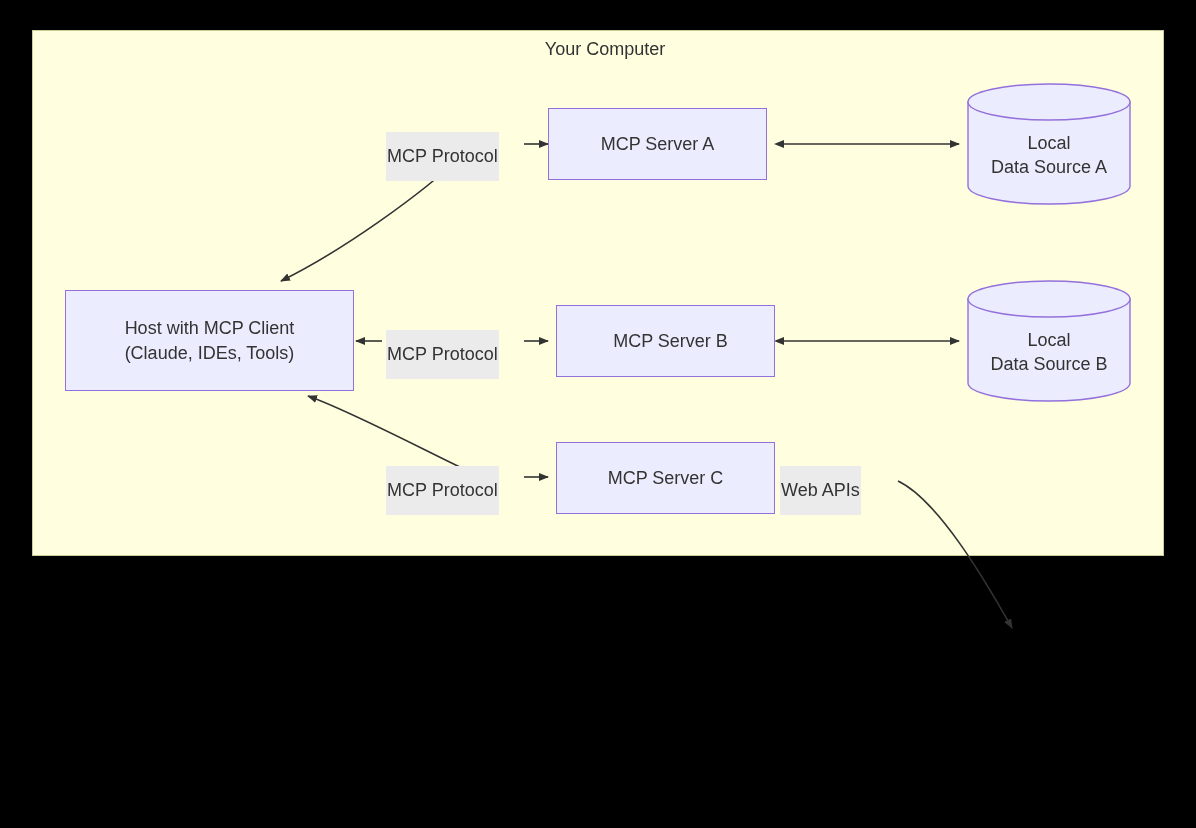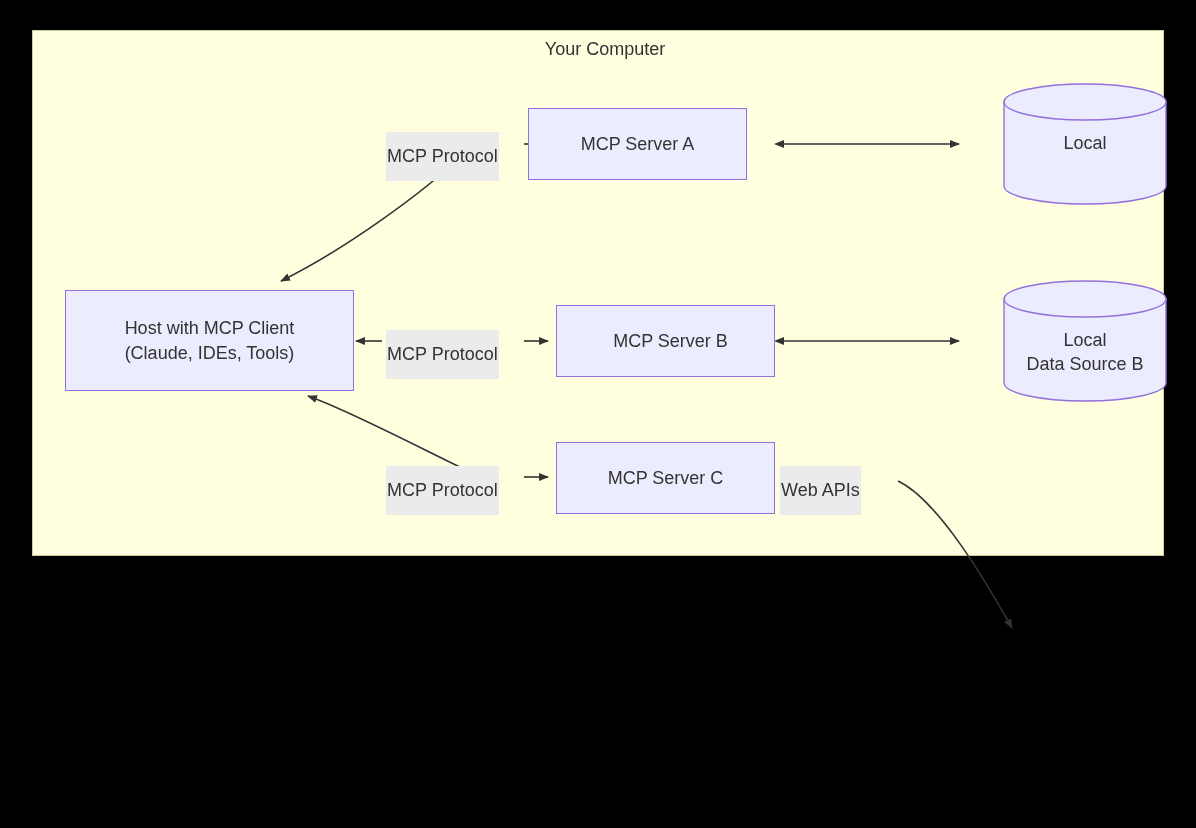--- a/index.html
+++ b/index.html
@@ -39,21 +39,20 @@
     display: flex;
     align-items: center;
     justify-content: center;
     text-align: center;
     font-size: 18px;
     color: #333333;
     line-height: 1.35;
   }
   .cylinder {
     position: absolute;
-    margin-left: 36px;
   }
   .cyl-label {
     position: absolute;
     left: 0;
     right: 0;
     text-align: center;
     font-size: 18px;
     color: #333333;
     line-height: 1.35;
     pointer-events: none;
@@ -126,39 +125,40 @@
     </g>
   </svg>
 
   <div class="node-box" style="left:65px; top:290px; width:289px; height:101px;">
     <div>
       <div>Host with MCP Client</div>
       <div>(Claude, IDEs, Tools)</div>
     </div>
   </div>
 
-  <div class="node-box" style="left:528px; top:108px; width:219px; height:72px;text-align:center;">
+  <div class="node-box" style="left:548px; top:108px; width:219px; height:72px;text-align:center;">
     <div>MCP Server A</div>
   </div>
 
   <div class="node-box" style="left:556px; top:305px; width:219px; height:72px;padding-left:10px;">
     <div>MCP Server B</div>
   </div>
 
   <div class="node-box" style="left:556px; top:442px; width:219px; height:72px;">
     <div>MCP Server C</div>
   </div>
 
   <div class="cylinder" style="left:967px; top:83px; width:164px; height:122px;">
     <svg width="164" height="122" viewBox="0 0 164 122">
       <path d="M1,19 L1,103 A81,18 0 0 0 163,103 L163,19 Z" fill="#ECECFF" stroke="#9370DB" stroke-width="1.4"></path>
       <ellipse cx="82" cy="19" rx="81" ry="18" fill="#ECECFF" stroke="#9370DB" stroke-width="1.4"></ellipse>
     </svg>
     <div class="cyl-label" style="top:48px;">
       <div>Local</div>
+      <div>Data Source A</div>
     </div>
   </div>
 
   <div class="cylinder" style="left:967px; top:280px; width:164px; height:122px;">
     <svg width="164" height="122" viewBox="0 0 164 122">
       <path d="M1,19 L1,103 A81,18 0 0 0 163,103 L163,19 Z" fill="#ECECFF" stroke="#9370DB" stroke-width="1.4"></path>
       <ellipse cx="82" cy="19" rx="81" ry="18" fill="#ECECFF" stroke="#9370DB" stroke-width="1.4"></ellipse>
     </svg>
     <div class="cyl-label" style="top:48px;">
       <div>Local</div>

